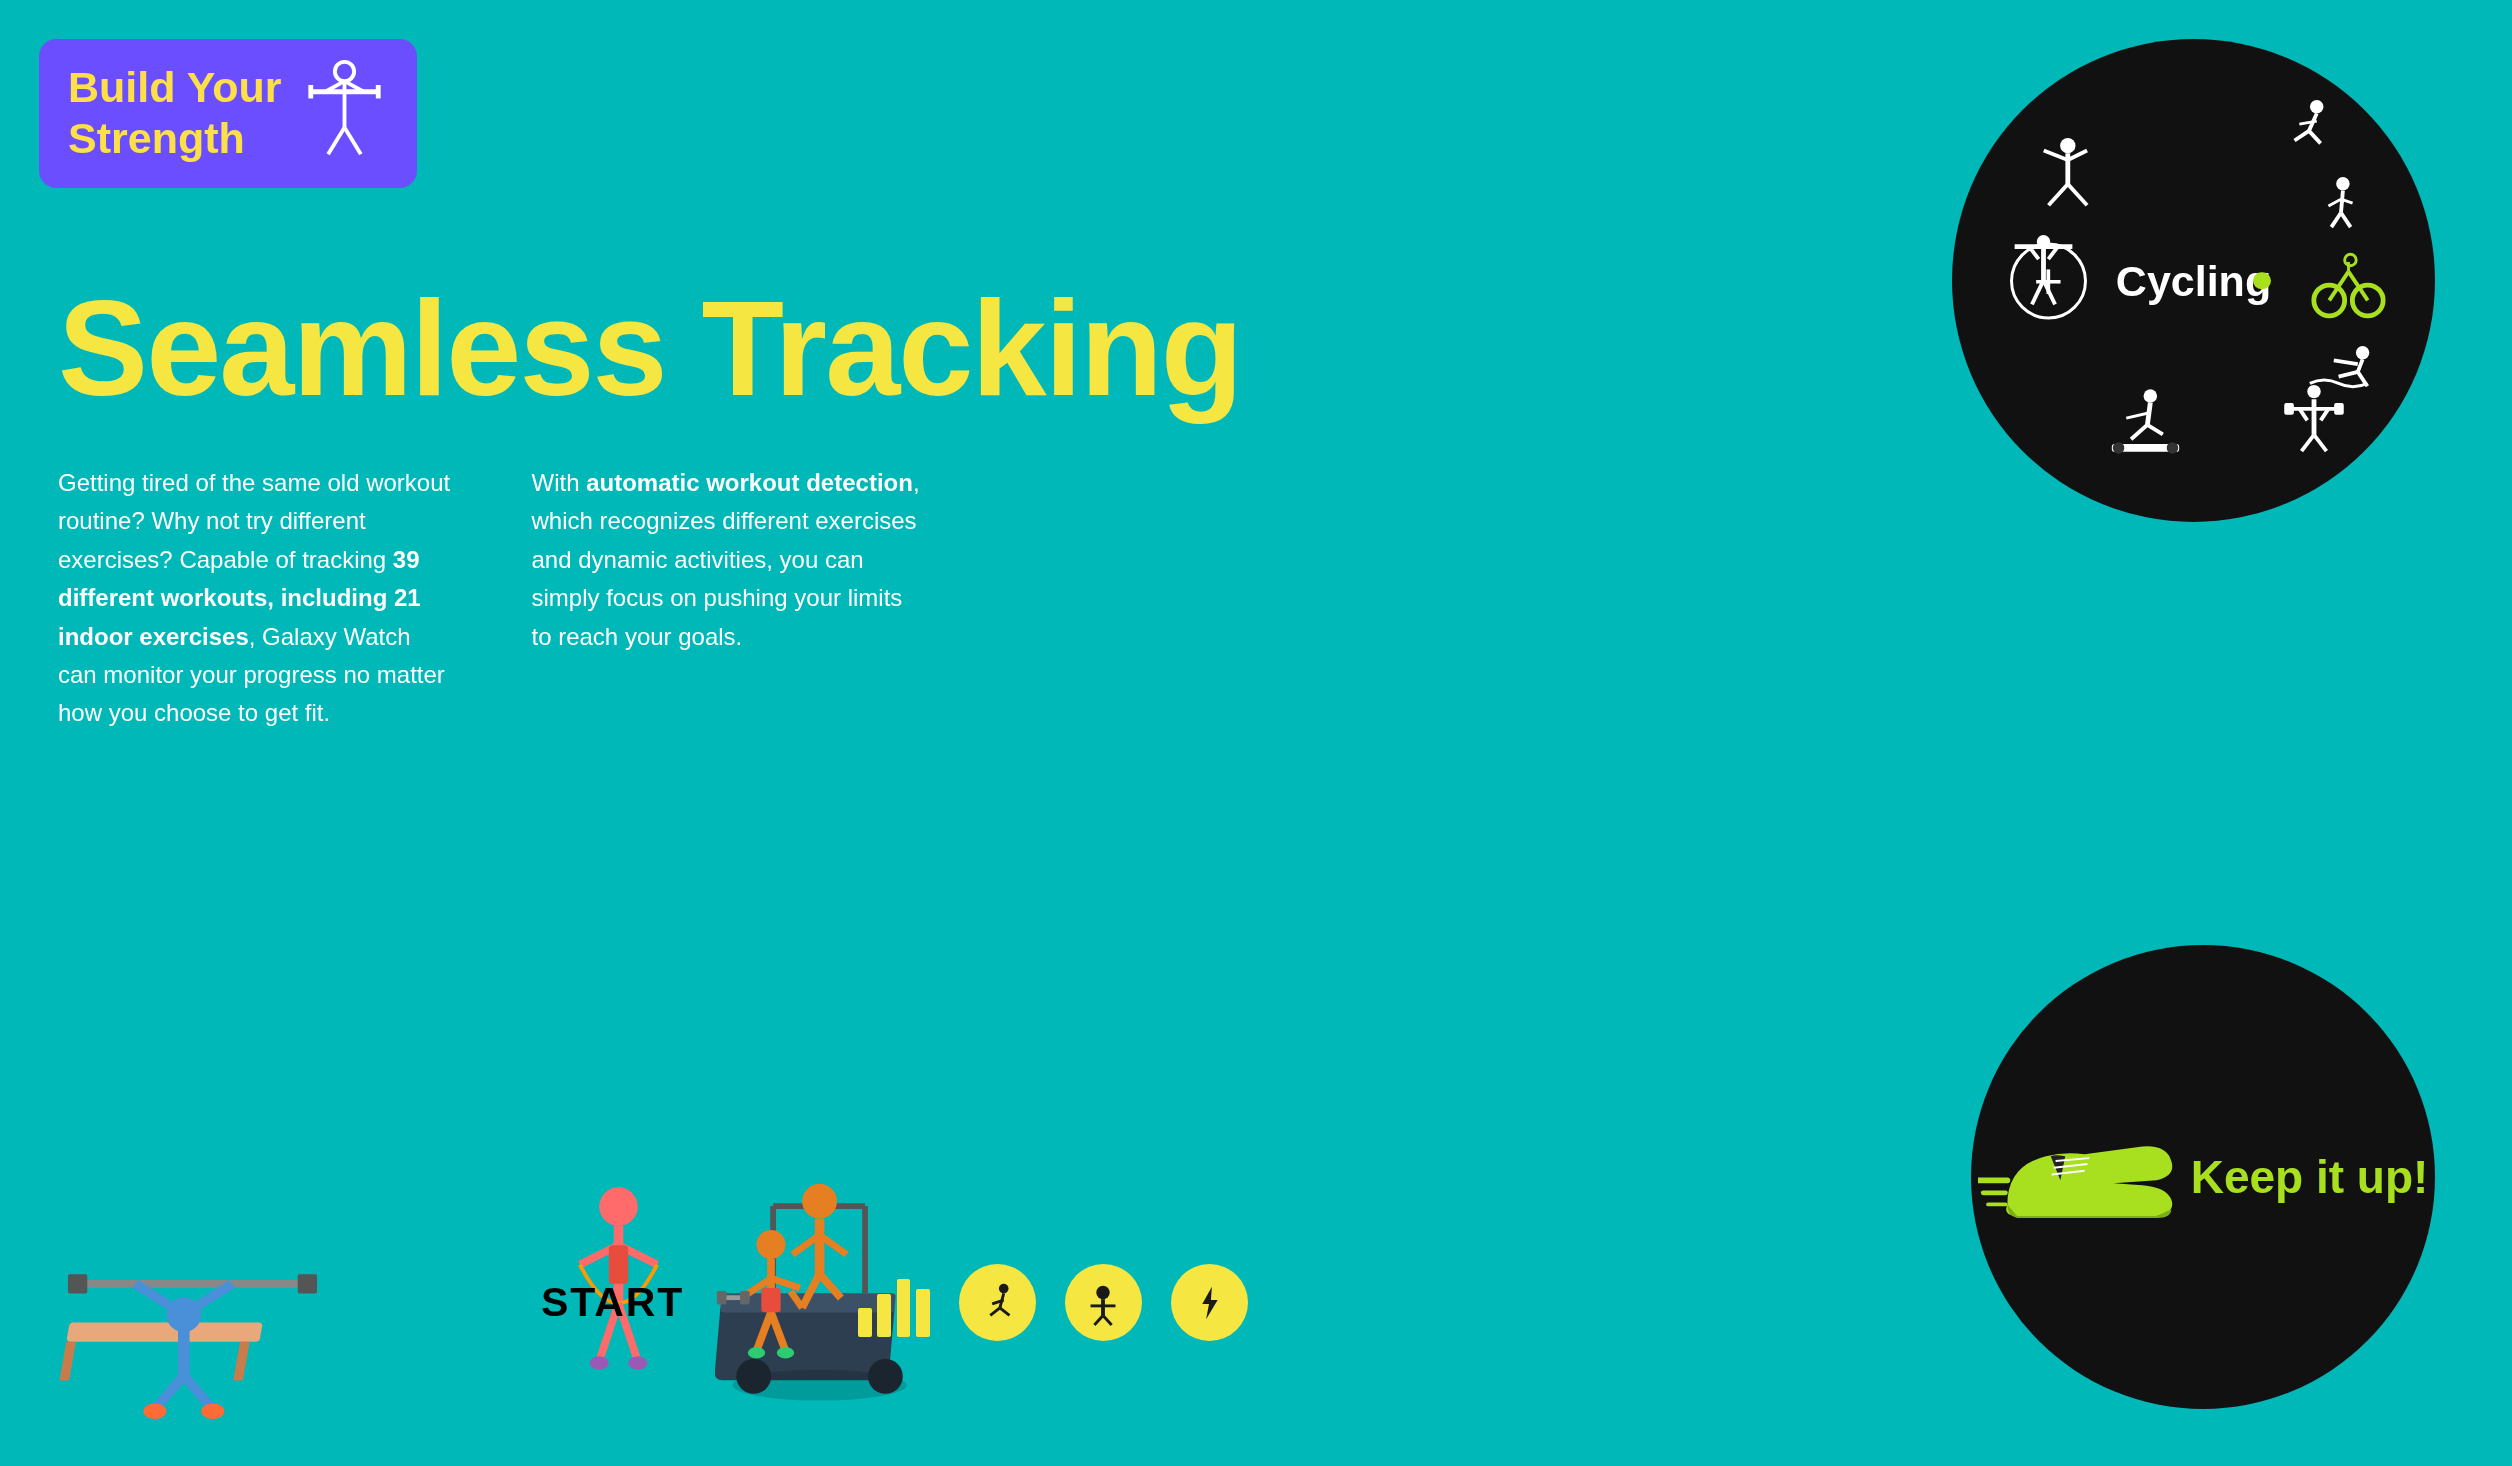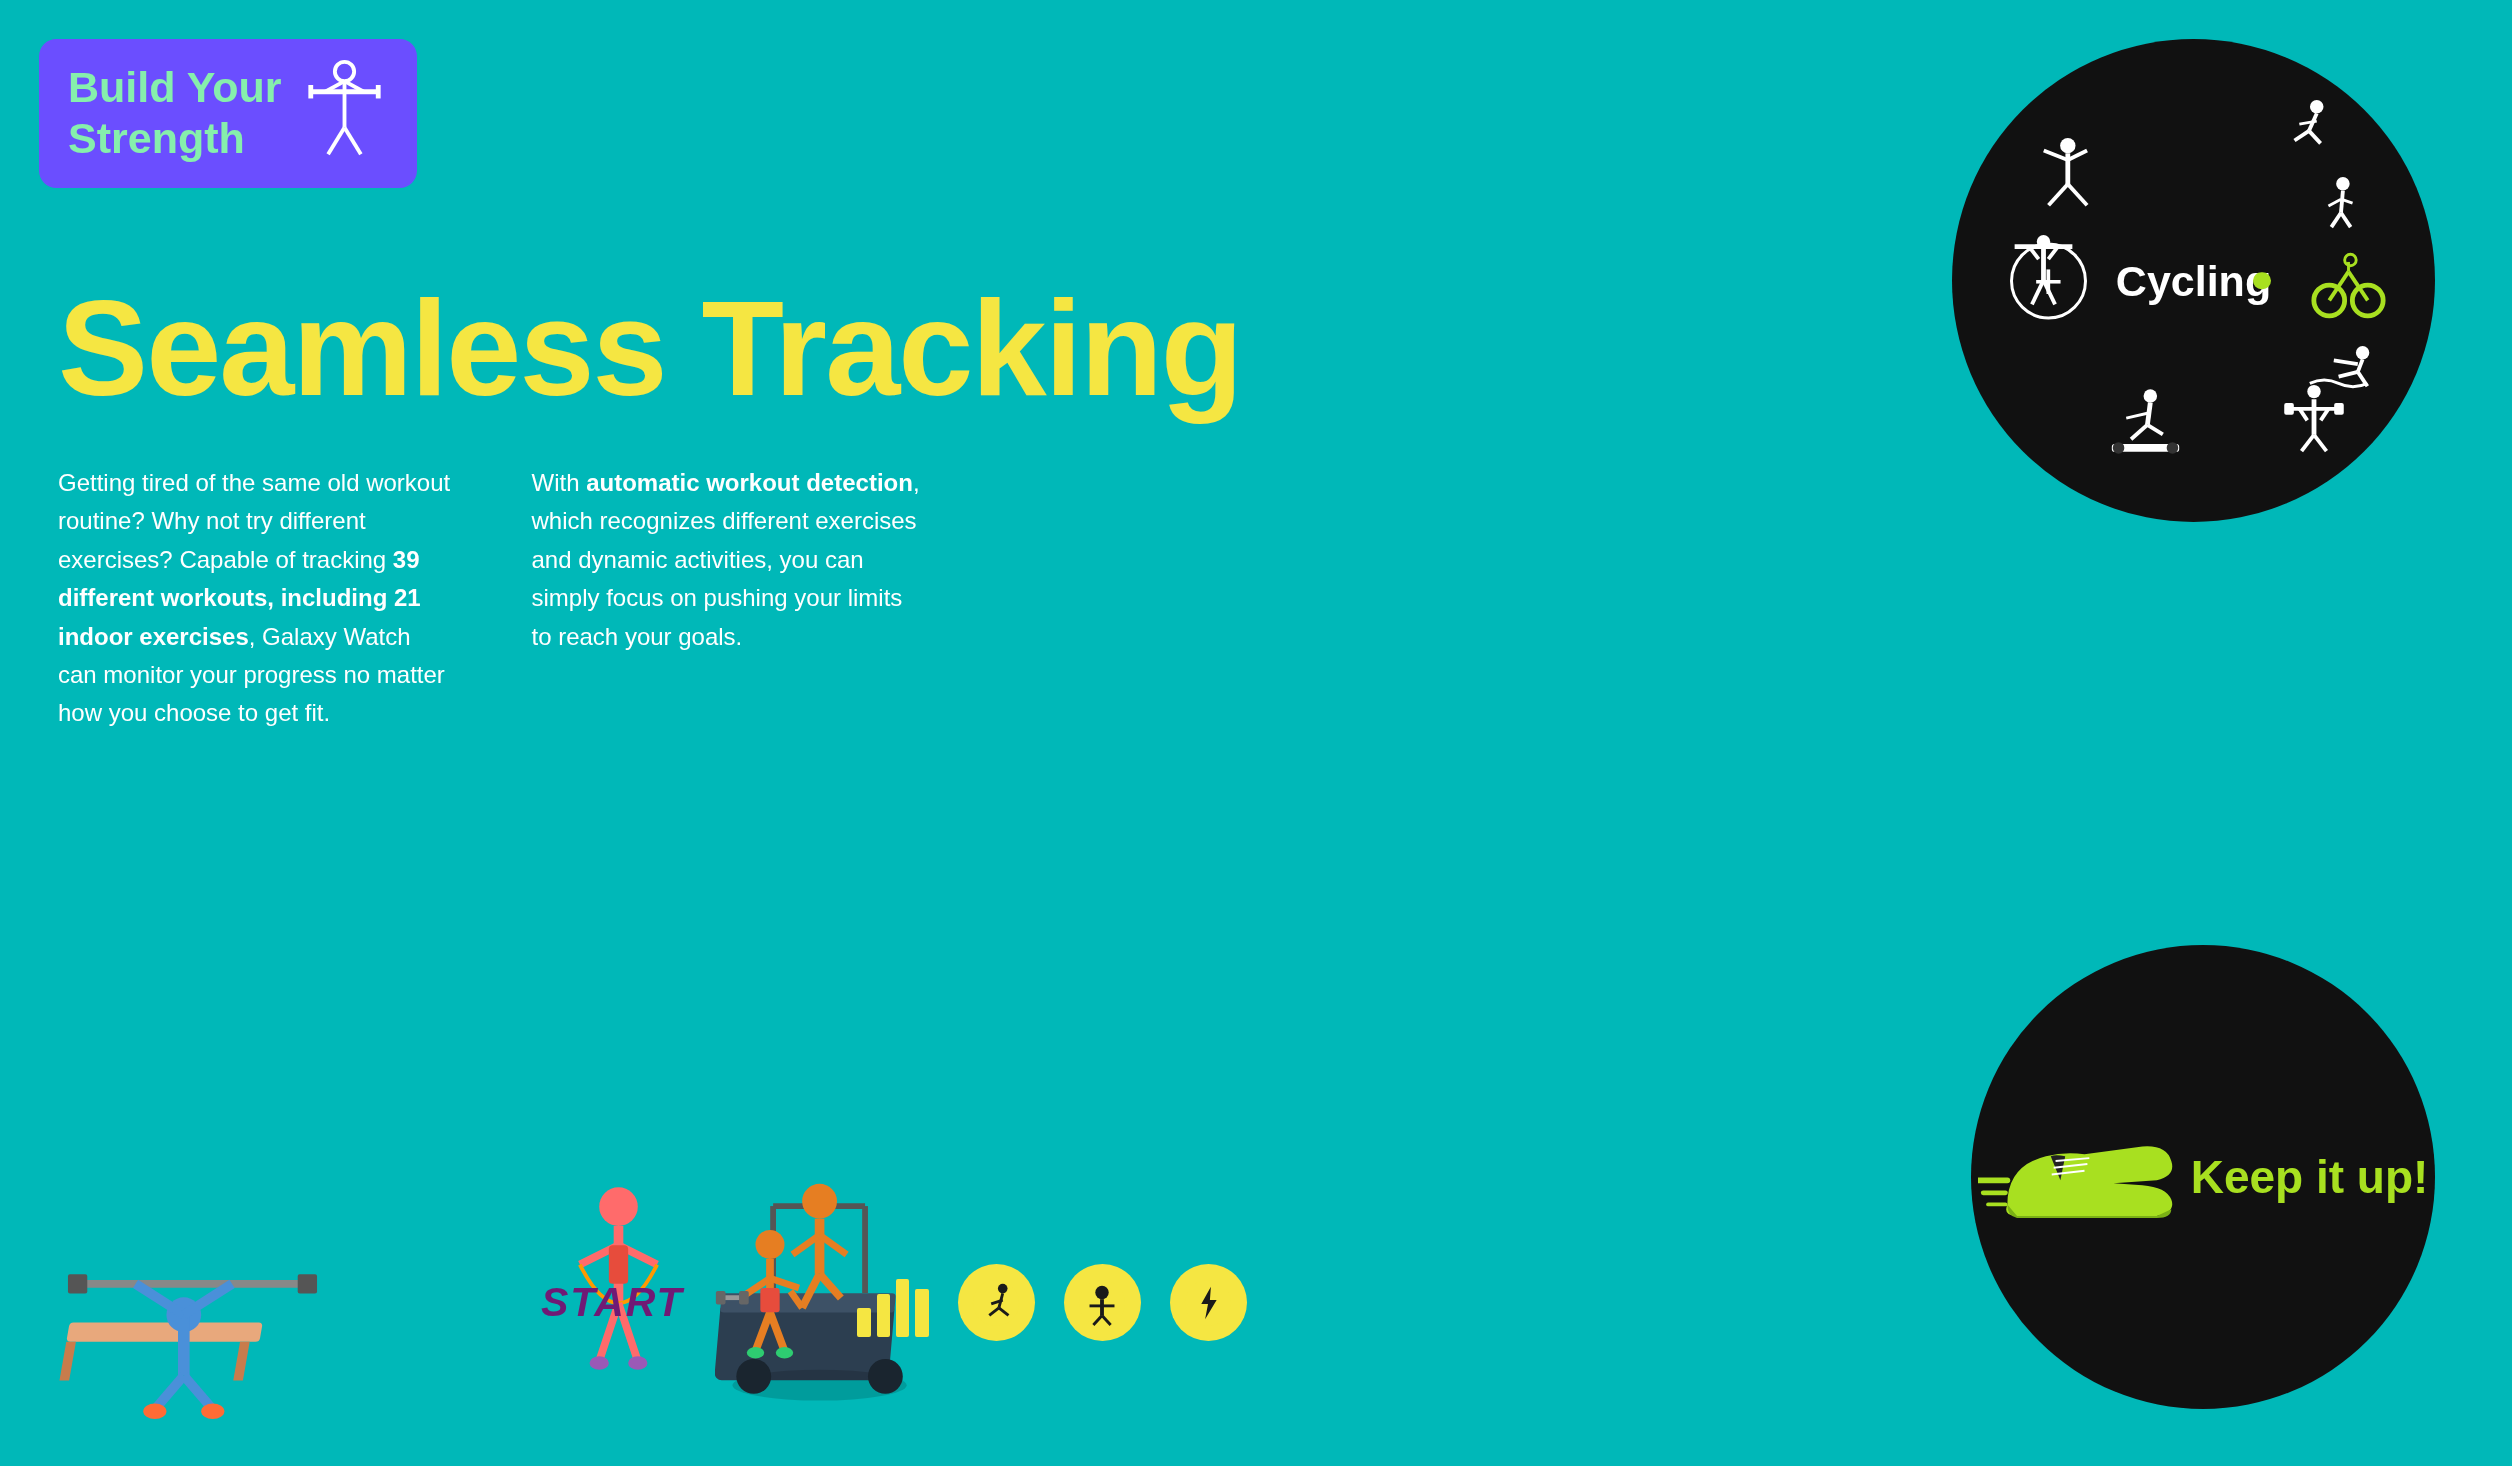--- a/index.html
+++ b/index.html
@@ -21,21 +21,21 @@
       background: #6B4EFF;
       border-radius: 17.4px;
       padding: 19.3px 29px;
       display: flex;
       align-items: center;
       gap: 19.3px;
       min-width: 309px;
     }
 
     .brand-text {
-      color: #86efac;
+      color: #fde047;
       font-size: 43px;
       font-weight: 800;
       line-height: 1.2;
     }
 
     
     .main-heading {
       position: absolute;
       top: 271px;
       left: 58px;
@@ -295,21 +295,21 @@
     <line x1="90" y1="165" x2="78" y2="148" stroke="#E67E22" stroke-width="7"></line>
 
     <ellipse cx="108" cy="245" rx="90" ry="16" fill="rgba(0,0,0,0.15)"></ellipse>
 
     <ellipse cx="40" cy="236" rx="18" ry="18" fill="#1a252f"></ellipse>
     <ellipse cx="176" cy="236" rx="18" ry="18" fill="#1a252f"></ellipse>
   </svg>
 </div>
 
 <div class="start-row">
-  <div style="color:#701a75;font-size:41px;font-weight:900;font-style:italic;letter-spacing:1.9px;">START</div>
+  <div style="color:#000000;font-size:41px;font-weight:900;letter-spacing:1.9px;">START</div>
 
   <svg width="116" height="155" viewBox="0 0 120 160">
     <ellipse cx="60" cy="20" rx="15" ry="15" fill="#E67E22"></ellipse>
     <line x1="60" y1="35" x2="60" y2="90" stroke="#E67E22" stroke-width="8"></line>
     <line x1="60" y1="55" x2="30" y2="75" stroke="#E67E22" stroke-width="7"></line>
 
     <line x1="10" y1="75" x2="30" y2="75" stroke="#999" stroke-width="5"></line>
     <rect x="4" y="68" width="10" height="14" rx="2" fill="#666"></rect>
     <rect x="28" y="68" width="10" height="14" rx="2" fill="#666"></rect>
     <line x1="60" y1="55" x2="90" y2="65" stroke="#E67E22" stroke-width="7"></line>

